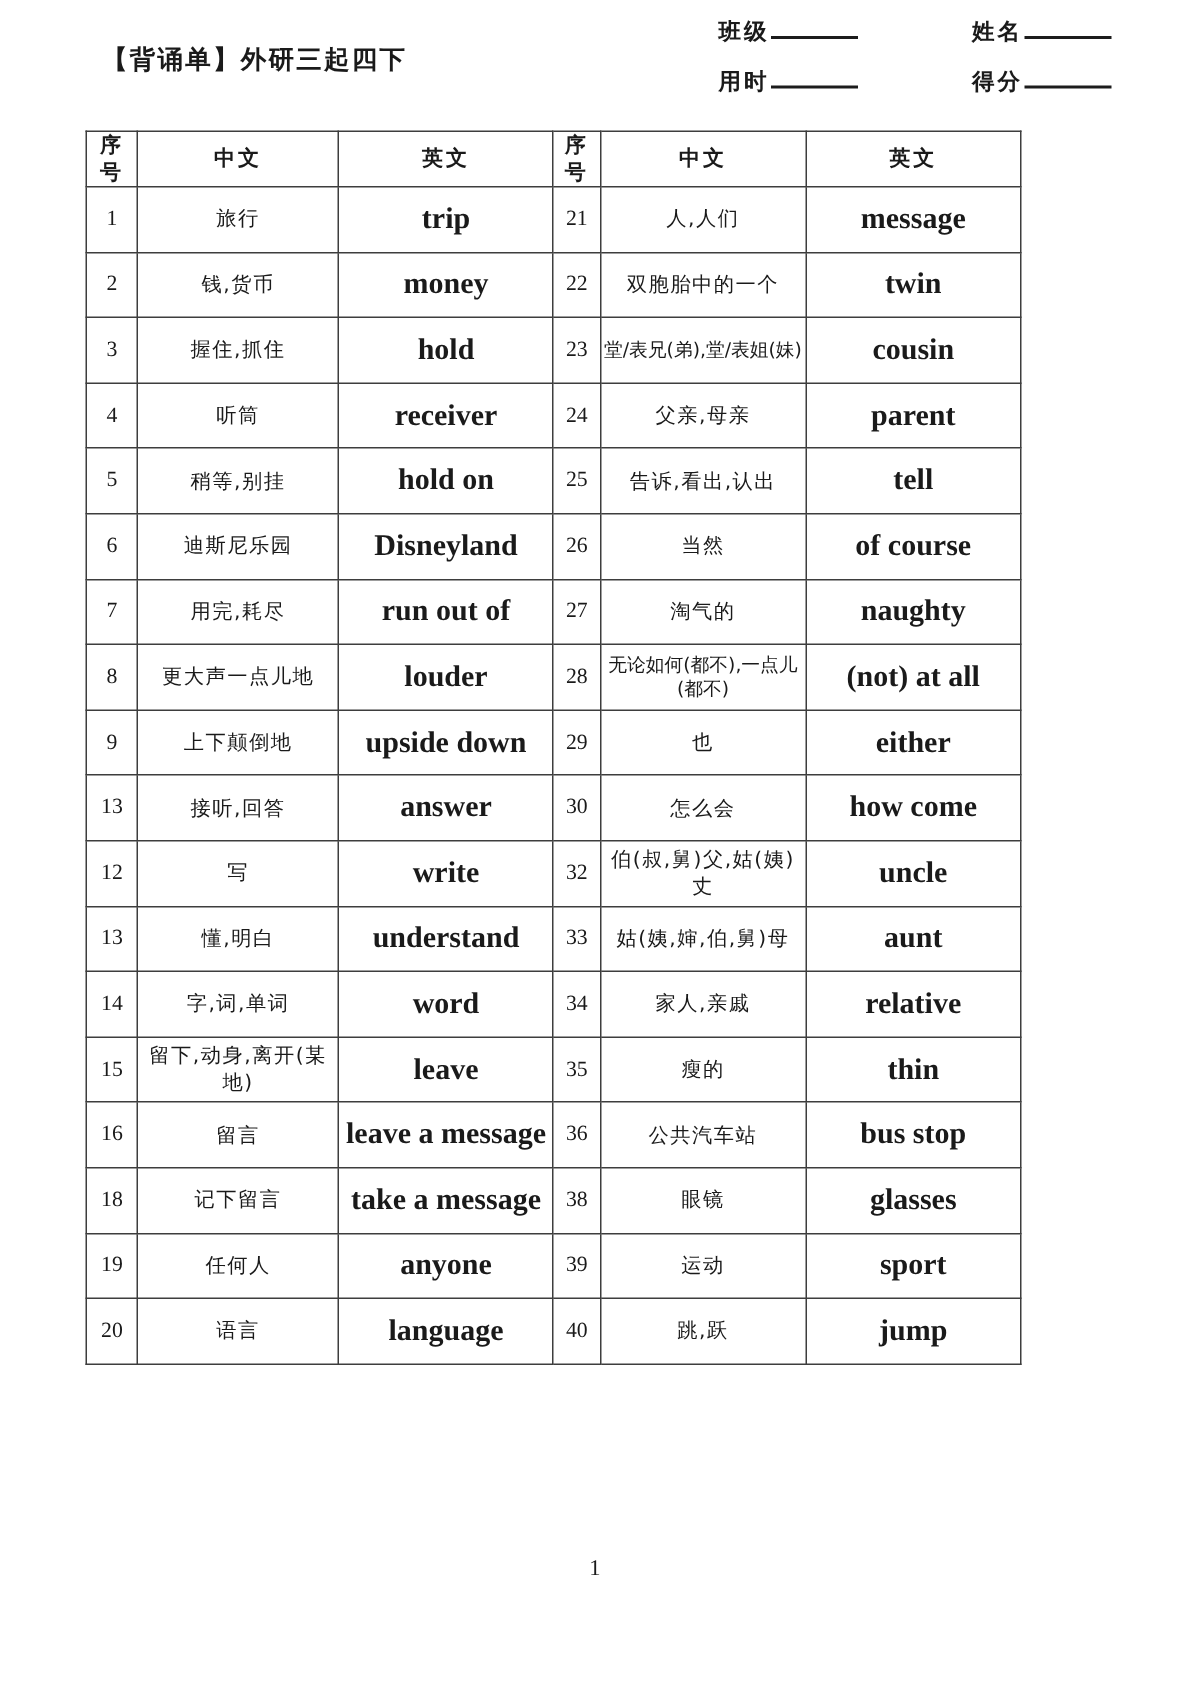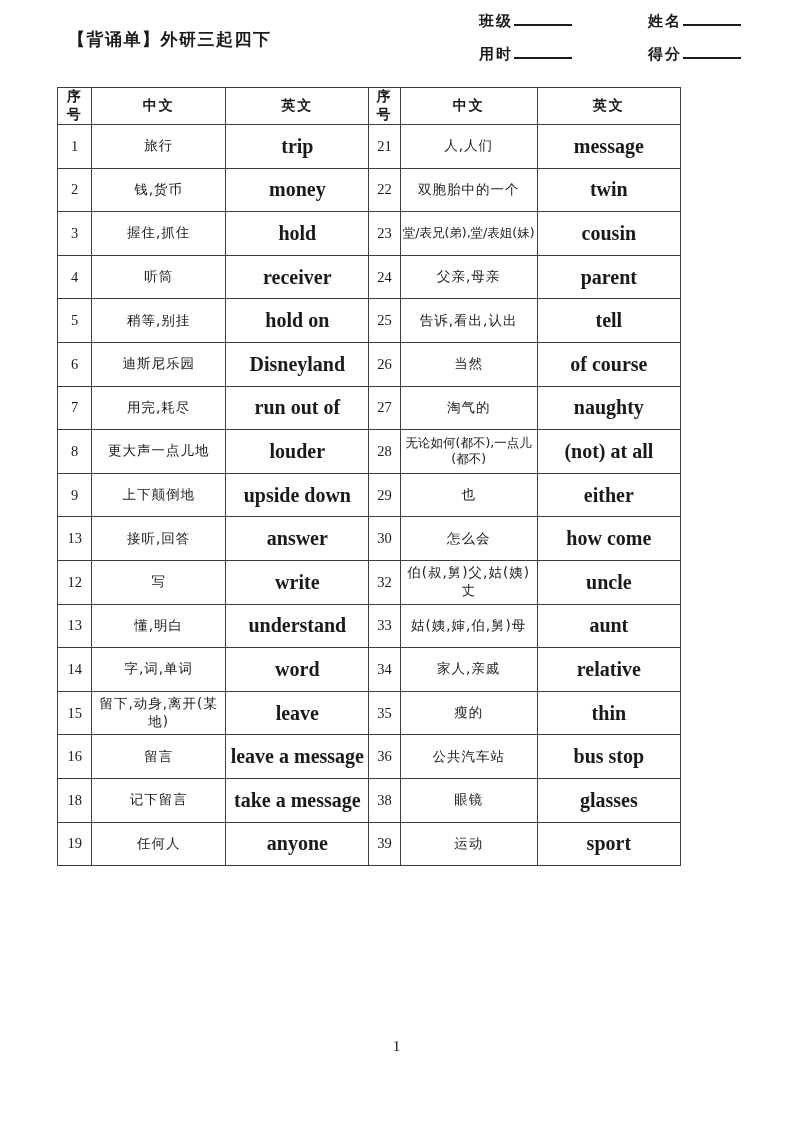--- a/index.html
+++ b/index.html
@@ -266,18 +266,26 @@
           <td class="en">glasses</td>
         </tr>
         <tr>
           <td class="no">19</td>
           <td class="cn">任何人</td>
           <td class="en">anyone</td>
           <td class="no">39</td>
           <td class="cn">运动</td>
           <td class="en">sport</td>
         </tr>
+        <tr>
+          <td class="no">20</td>
+          <td class="cn">语言</td>
+          <td class="en">language</td>
+          <td class="no">40</td>
+          <td class="cn">跳,跃</td>
+          <td class="en">jump</td>
+        </tr>
       </tbody>
   </table>
 
   <div class="pageno">1</div>
 
 </div>
 
 </body></html>

